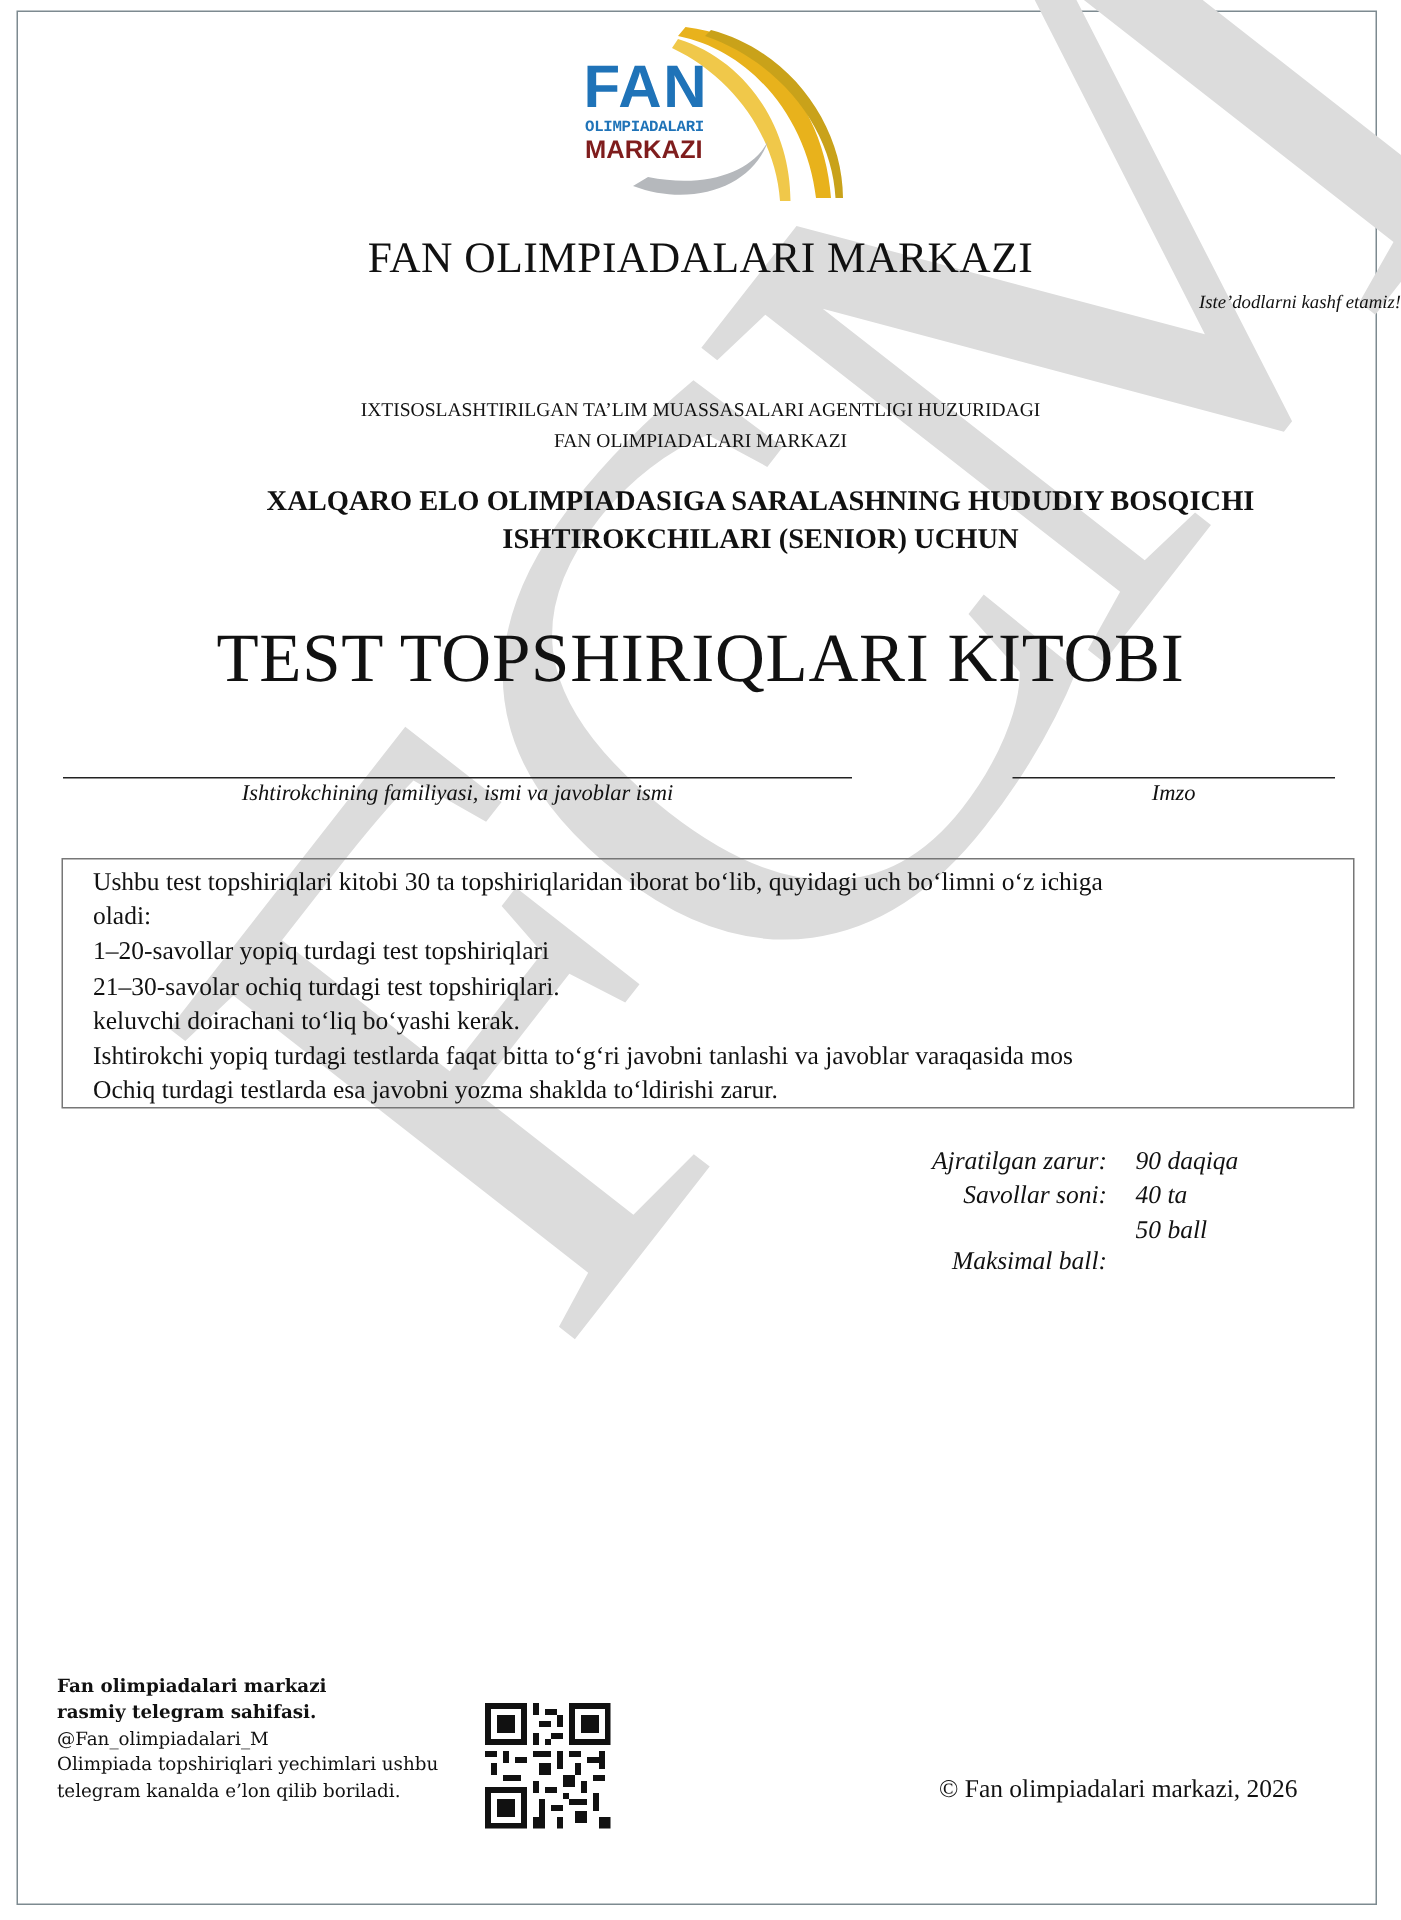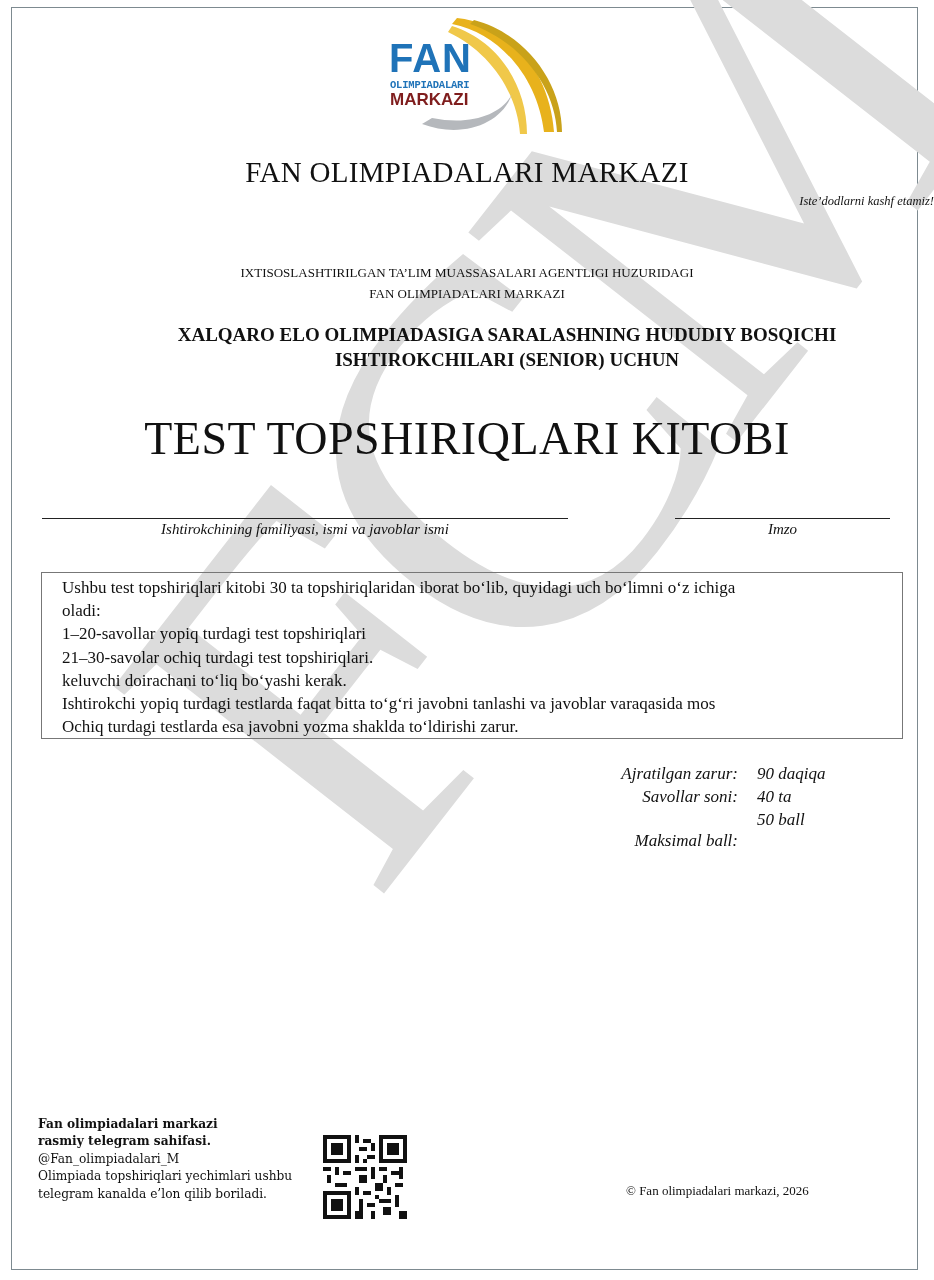--- a/index.html
+++ b/index.html
@@ -45,21 +45,21 @@
     }
     .info-box div { white-space: nowrap; }
 
     .meta { font-size: 17px; font-style: italic; line-height: 23px; }
     .meta .k { position: absolute; right: 196px; text-align: right; white-space: nowrap; }
     .meta .v { position: absolute; left: 757px; white-space: nowrap; }
 
     .tg { left: 38px; top: 1116px; font-family: "DejaVu Serif", serif; font-size: 12.2px; line-height: 17.4px; }
     .tg .b { font-weight: bold; }
     .qr { left: 323px; top: 1135px; width: 84px; height: 84px; }
-    .copyright { left: 626px; top: 1183px; font-size: 13px; white-space: nowrap; }
+    .copyright { left: 626px; top: 1183px; font-size: 17px; white-space: nowrap; }
   </style>
 </head>
 <body>
 
 <div class="page"></div>
 
 <div class="watermark">FCM</div>
 
 <div class="abs logo">
   <svg width="215" height="125" viewBox="0 0 215 125">

